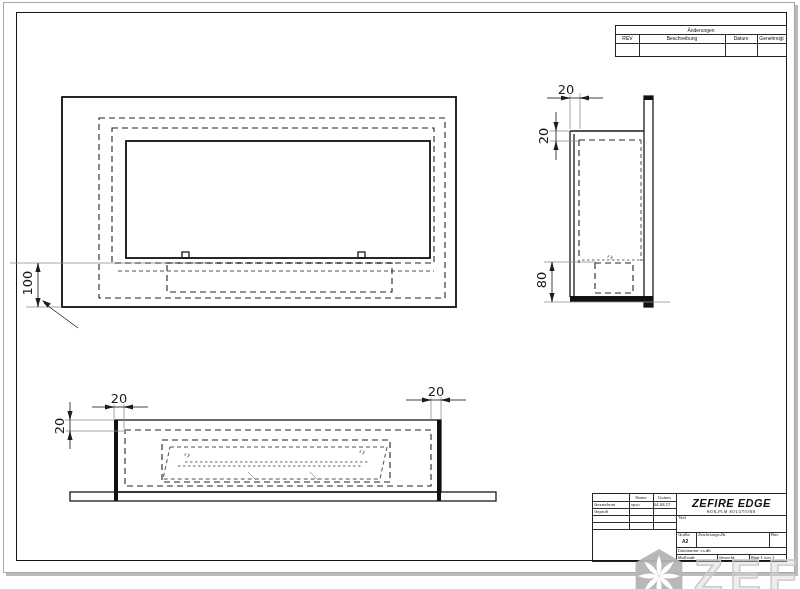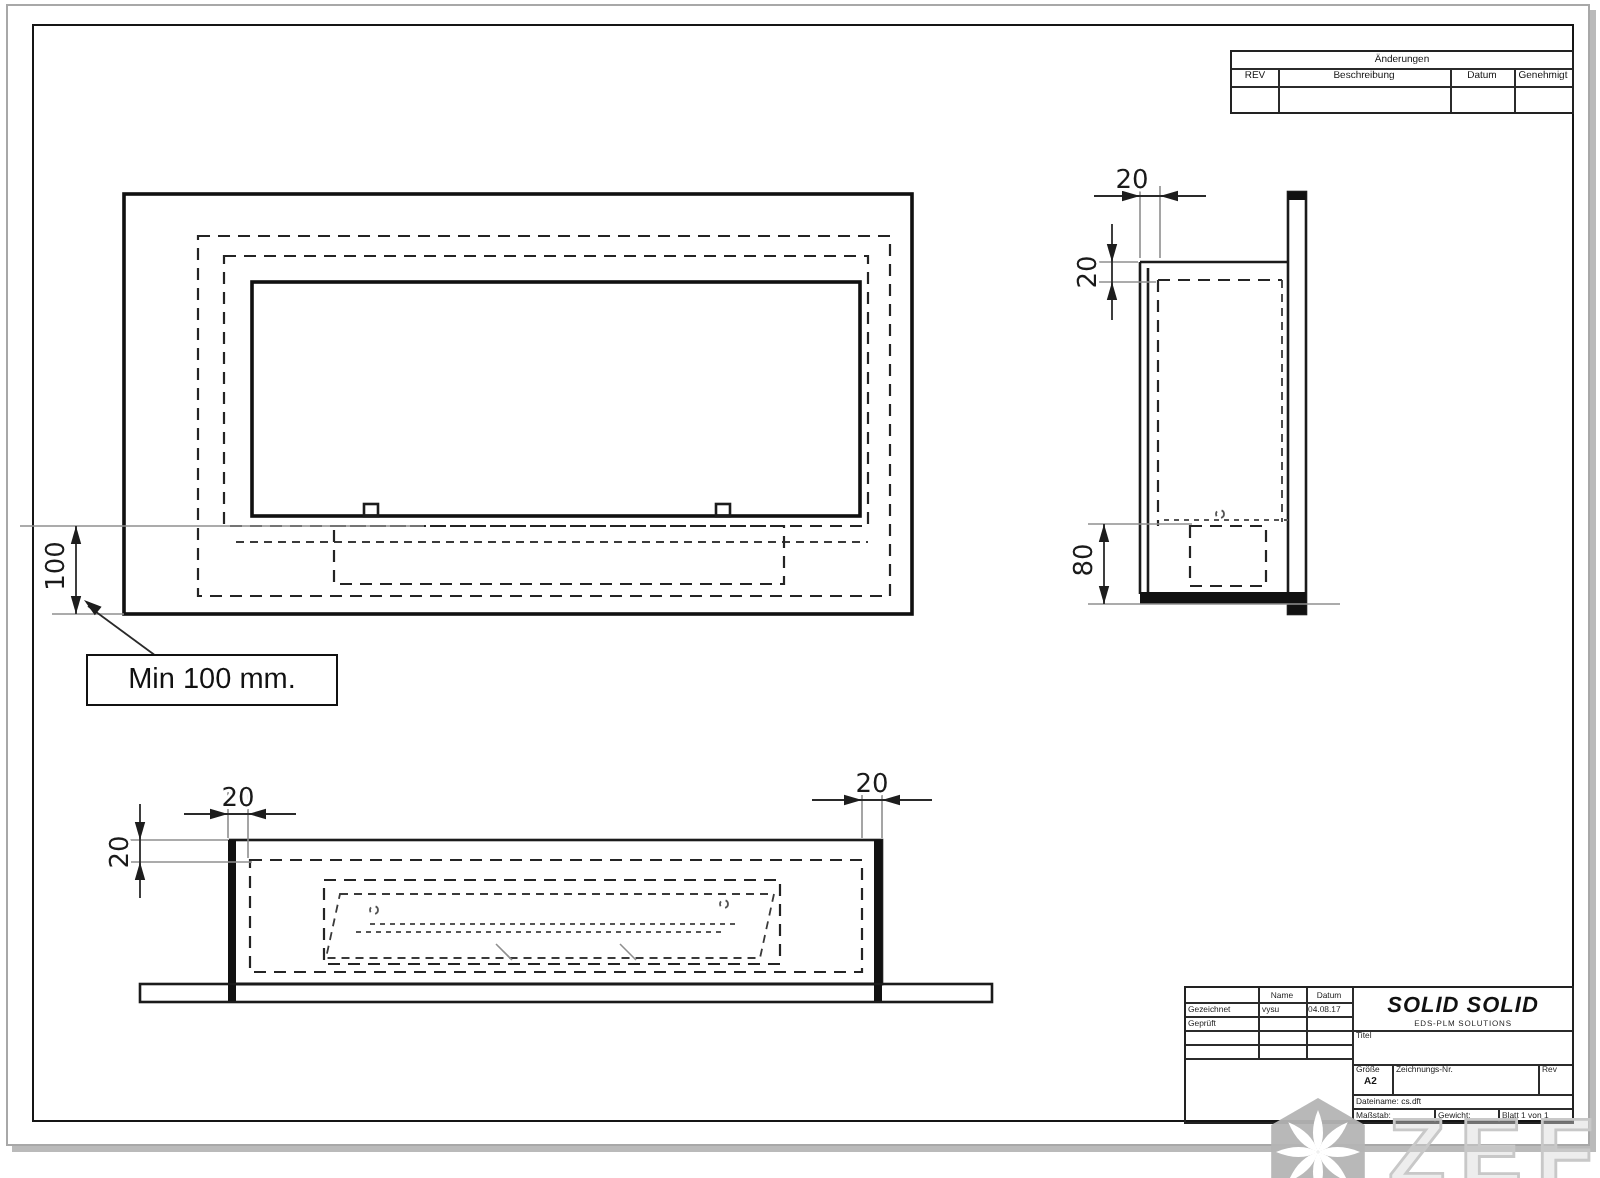--- a/index.html
+++ b/index.html
@@ -149,23 +149,20 @@
     <g>
       <line x1="62" y1="420" x2="114" y2="420" class="ln-g"></line>
       <line x1="62" y1="431" x2="126" y2="431" class="ln-g"></line>
       <line x1="70" y1="402" x2="70" y2="449" class="ln-dim"></line>
       <polygon class="arr" points="70,420 67.4,411 72.6,411"></polygon>
       <polygon class="arr" points="70,431 67.4,440 72.6,440"></polygon>
       <text class="dimt" transform="rotate(-90 60 426)" x="60" y="430">20</text>
     </g>
   </svg>
 
-  <div id="minnote">
-    <span>Min 100 mm.</span>
-  </div>
 
   <div class="blk" style="left:615px;top:25px;width:170px;height:30px;">
     <div class="hl" style="left:0;top:8px;width:170px;"></div>
     <div class="hl" style="left:0;top:17px;width:170px;"></div>
     <div class="vl" style="left:23px;top:8px;height:22px;"></div>
     <div class="vl" style="left:109px;top:8px;height:22px;"></div>
     <div class="vl" style="left:141px;top:8px;height:22px;"></div>
     <div class="t5 tc" style="left:0;top:1.5px;width:170px;">Änderungen</div>
     <div class="t5 tc" style="left:0;top:10px;width:23px;">REV</div>
     <div class="t5 tc" style="left:23px;top:10px;width:86px;">Beschreibung</div>
@@ -192,21 +189,21 @@
     <div class="vl" style="left:124px;top:60px;height:7px;"></div>
     <div class="vl" style="left:156px;top:60px;height:7px;"></div>
 
     <div class="t4 tc" style="left:36px;top:1.5px;width:24px;">Name</div>
     <div class="t4 tc" style="left:60px;top:1.5px;width:23px;">Datum</div>
     <div class="t4" style="left:1px;top:8.5px;">Gezeichnet</div>
     <div class="t4" style="left:38px;top:8.5px;">vysu</div>
     <div class="t4" style="left:61px;top:8.5px;">04.08.17</div>
     <div class="t4" style="left:1px;top:15.5px;">Geprüft</div>
 
-    <div id="logoTitle">SOLID SOLID</div>
+    <div id="logoTitle">ZEFIRE EDGE</div>
     <div id="logoSub">EDS-PLM SOLUTIONS</div>
 
     <div class="t4" style="left:85px;top:22px;">Titel</div>
 
     <div class="t4" style="left:85px;top:39px;">Größe</div>
     <div class="t5" style="left:89px;top:45px;font-weight:bold;">A2</div>
     <div class="t4" style="left:105px;top:39px;">Zeichnungs-Nr.</div>
     <div class="t4" style="left:178px;top:39px;">Rev</div>
 
     <div class="t4" style="left:85px;top:54.5px;">

